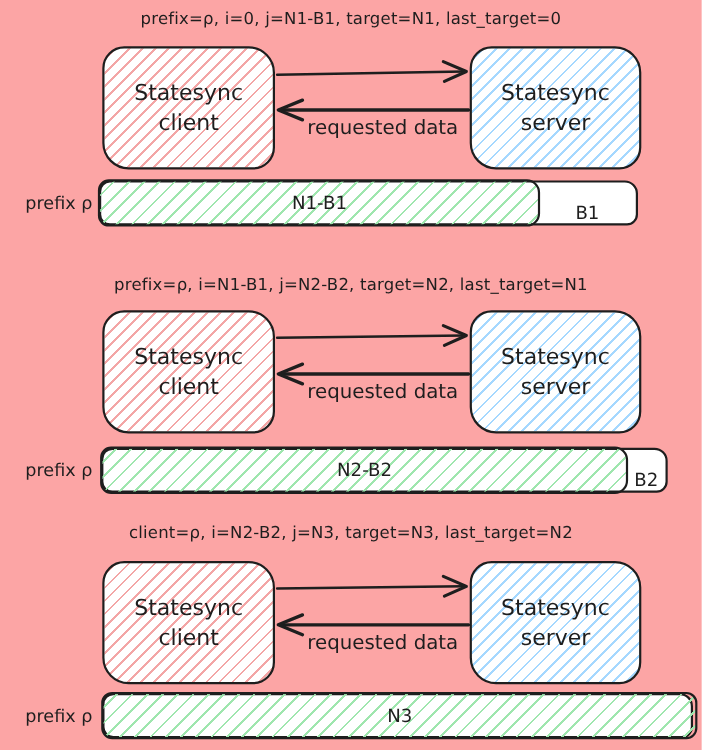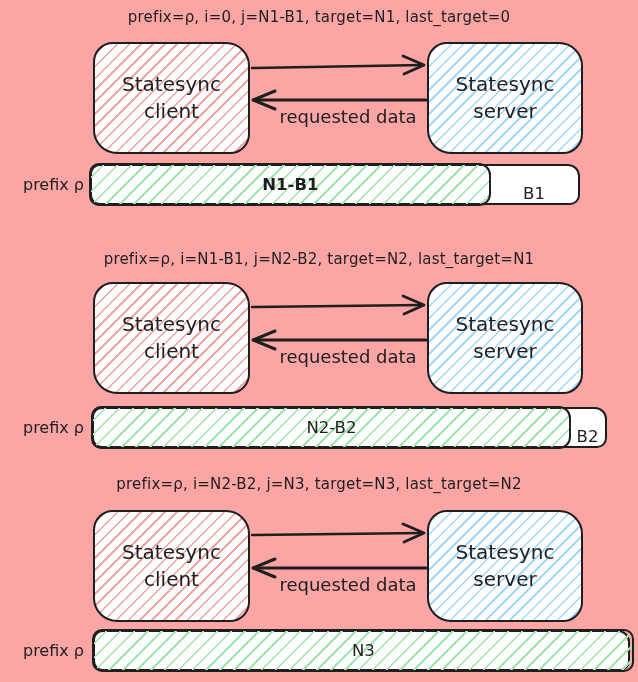--- a/index.html
+++ b/index.html
@@ -67,21 +67,21 @@
     </g>
     <g>
       <line x1="178" y1="58" x2="8" y2="58" stroke-width="3"></line>
       <polyline points="27,49 5,58 27,67" stroke-width="3"></polyline>
     </g>
   </svg>
   <div class="abs resp-label" style="left:258px;top:106px;">requested data</div>
 
   <div class="abs prefix" style="left:6px;top:164px;">prefix ρ</div>
   <div class="abs bar" style="left:90px;top:164px;width:490px;">
-    <div class="bar-fill" style="width:402px;font-weight:bold;">
+    <div class="bar-fill" style="width:402px;">
       <span>N1-B1</span>
     </div>
     <div class="bar-rest" style="width:88px;">
       <span>B1</span>
     </div>
   </div>
 
   <div class="abs hdr" style="top:250px;">prefix=ρ, i=N1-B1, j=N2-B2, target=N2, last_target=N1</div>
 
   <div class="abs node client" style="left:93px;top:282px;">
@@ -108,21 +108,21 @@
   <div class="abs prefix" style="left:6px;top:407px;">prefix ρ</div>
   <div class="abs bar" style="left:92px;top:407px;width:515px;">
     <div class="bar-fill" style="width:480px;">
       <span>N2-B2</span>
     </div>
     <div class="bar-rest" style="width:35px;">
       <span>B2</span>
     </div>
   </div>
 
-  <div class="abs hdr" style="top:475px;">prefix=ρ, i=N2-B2, j=N3, target=N3, last_target=N2</div>
+  <div class="abs hdr" style="top:475px;">client=ρ, i=N2-B2, j=N3, target=N3, last_target=N2</div>
 
   <div class="abs node client" style="left:93px;top:510px;">
     <span>Statesync
 client</span>
   </div>
   <div class="abs node server" style="left:427px;top:510px;width:156px;">
     <span>Statesync
 server</span>
   </div>
 

